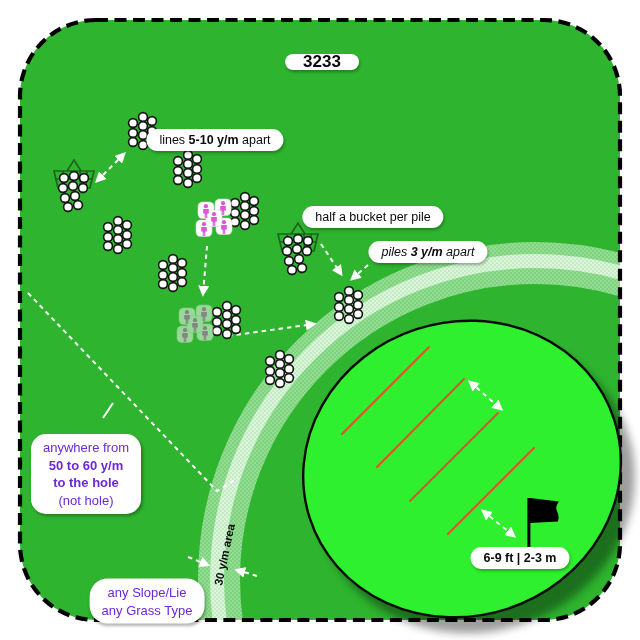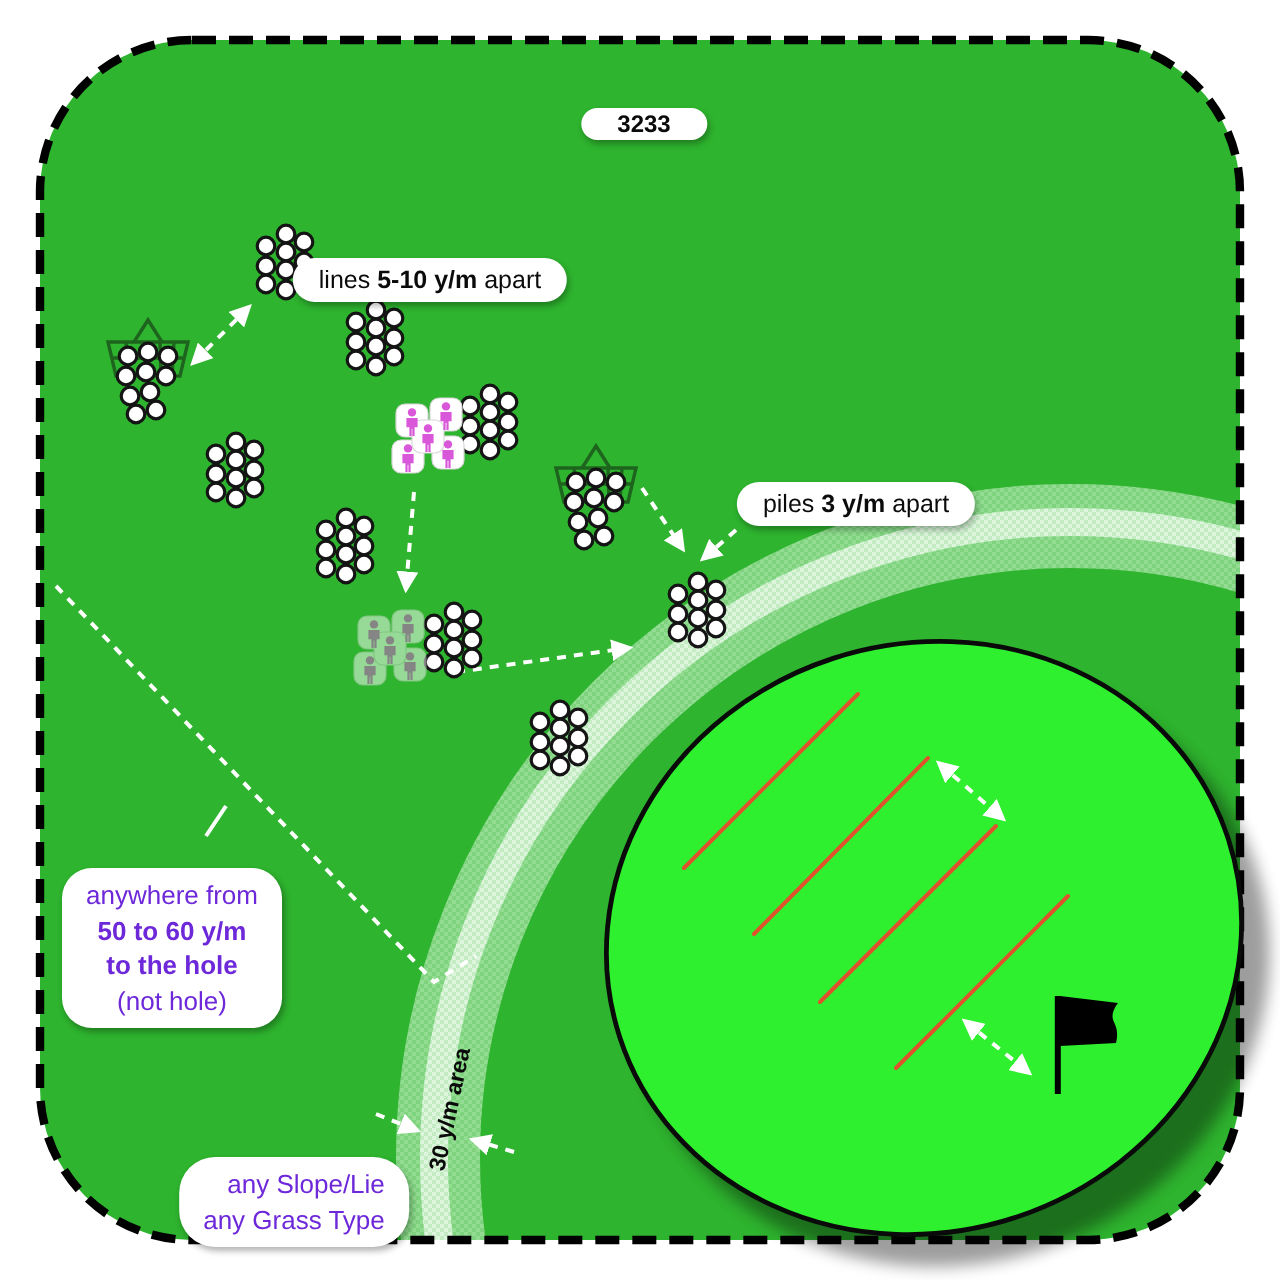--- a/index.html
+++ b/index.html
@@ -15,21 +15,21 @@
     box-shadow:1px 2px 3px rgba(0,0,0,0.3);text-align:center;
   }
   .pill b{font-weight:bold;}
   .box{
     position:absolute;transform:translate(-50%,-50%);
     background:#ffffff;border-radius:15px;padding:5px 12px;
     font-size:13px;line-height:17.5px;color:#6d28d9;text-align:center;
     box-shadow:1px 2px 3px rgba(0,0,0,0.3);white-space:nowrap;
   }
   .box .bold{font-weight:bold;}
-  .code{font-weight:bold;font-size:12px;padding:0 18px;}
+  .code{font-weight:bold;font-size:17px;padding:0 18px;}
 </style>
 </head>
 <body>
 
 <div class="stage">
 
 <svg width="640" height="640" viewBox="0 0 640 640">
   <defs>
     <clipPath id="fieldClip">
           <rect x="20" y="20" width="600" height="600" rx="76"></rect>
@@ -170,32 +170,38 @@
 </svg>
 
 <div class="pill code" style="left:322px;top:62px;">
   <span>3233</span>
 </div>
 
 <div class="pill" style="left:215px;top:140px;">
   <span>lines </span><b>5-10 y/m</b><span> apart</span>
 </div>
 
-
-<div class="pill" style="left:428px;top:252px;">
+<div class="pill" style="left:373px;top:217px;">
+  <span>half a bucket per pile</span>
+</div>
+
+<div class="pill" style="left:428px;top:252px;font-style:italic;">
   <span>piles </span><b>3 y/m</b><span> apart</span>
 </div>
 
 
+<div class="pill" style="left:520px;top:558px;font-weight:bold;">
+  <span>6-9 ft | 2-3 m</span>
+</div>
 
 <div class="box" style="left:86px;top:474px;">
   <div>anywhere from</div>
   <div class="bold">50 to 60 y/m</div>
   <div class="bold">to the hole</div>
   <div>(not hole)</div>
 </div>
 
-<div class="box" style="left:147px;top:601px;border-radius:18px;text-align:right;">
+<div class="box" style="left:147px;top:601px;border-radius:18px;">
   <div>any Slope/Lie</div>
   <div>any Grass Type</div>
 </div>
 
 </div>
 
 </body></html>

